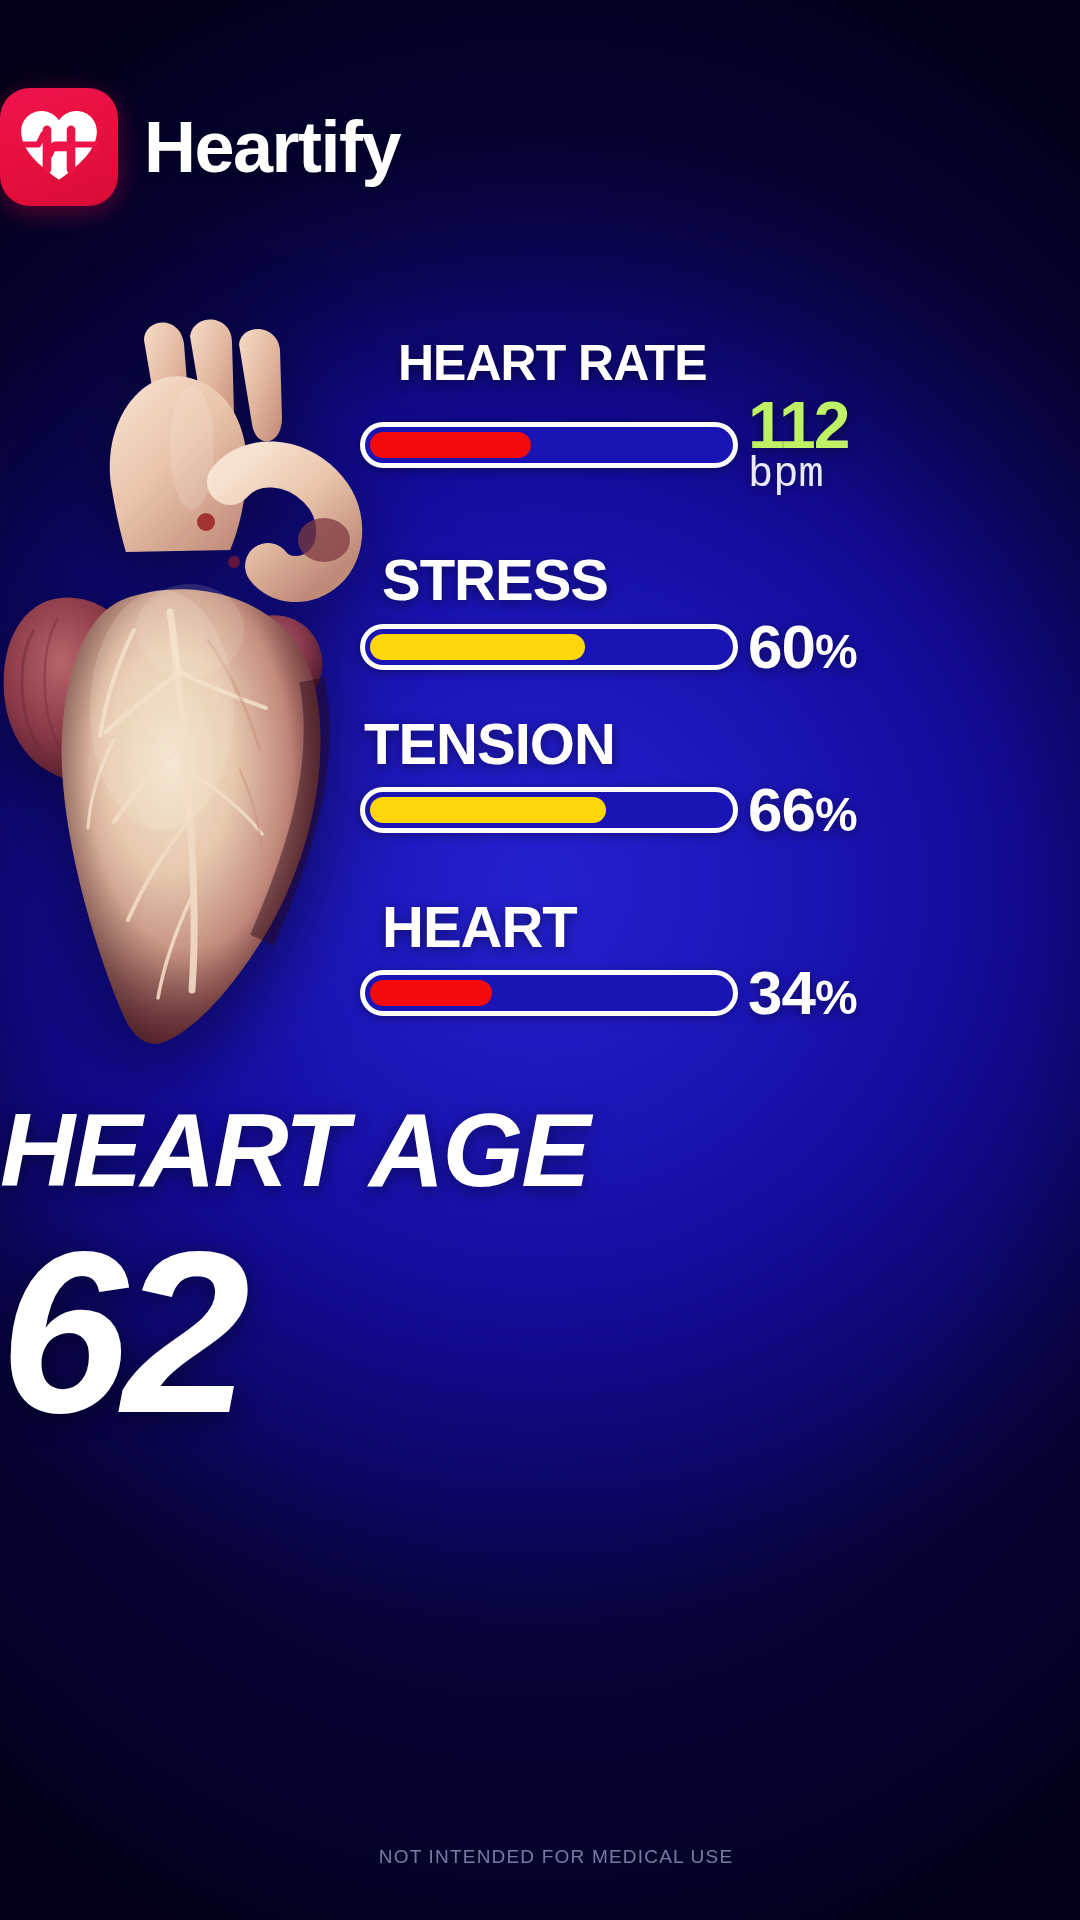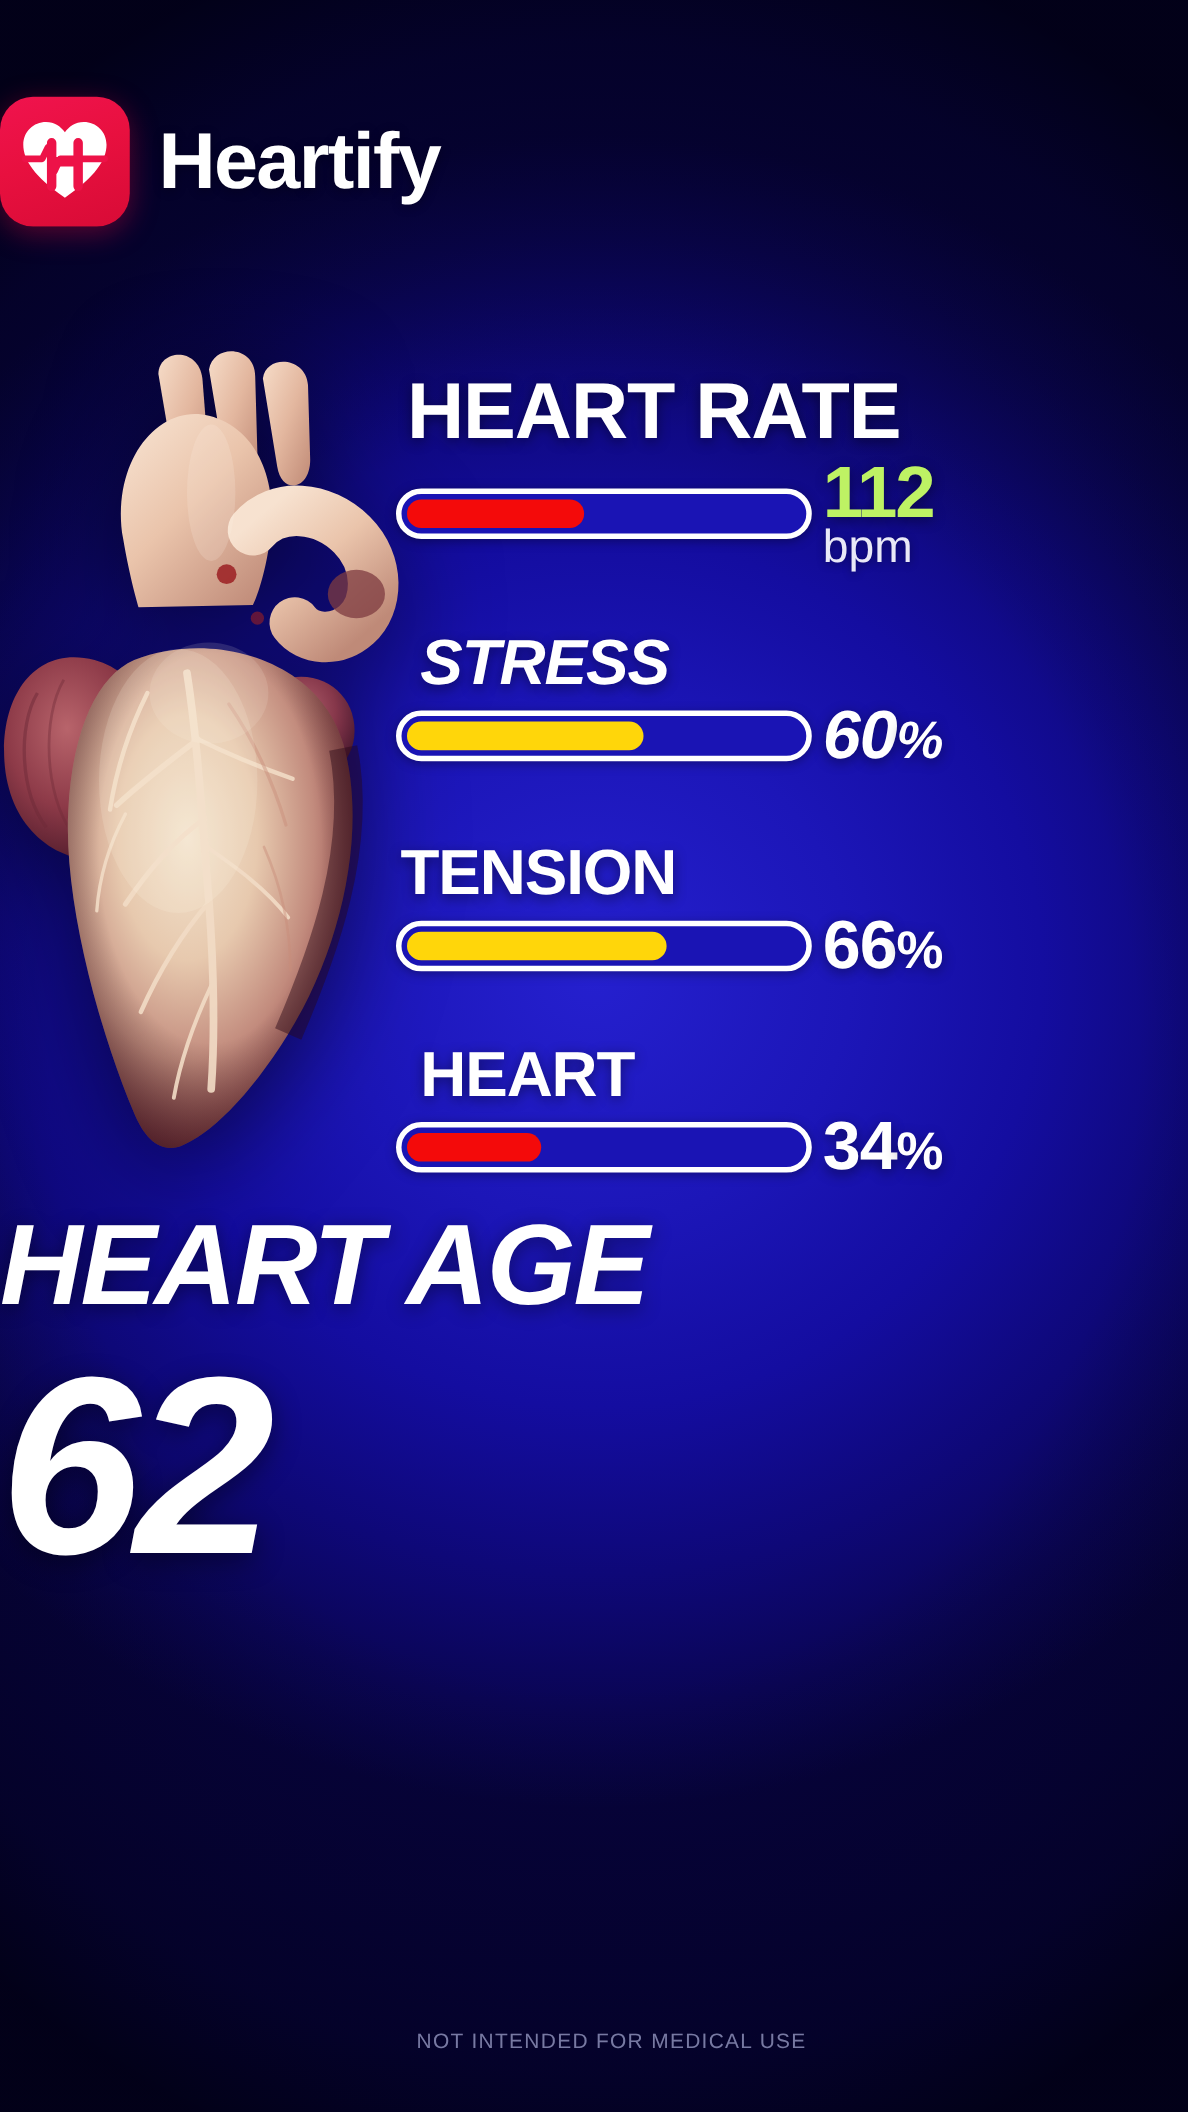--- a/index.html
+++ b/index.html
@@ -107,26 +107,27 @@
     display:flex; flex-direction:column; align-items:flex-start;
     line-height:0.92;
   }
   .value-stack .big {
     color:#bef264; font-weight:700; font-size:66px; letter-spacing:-2px;
     text-shadow:0 3px 12px rgba(0,0,0,.45);
   }
   .value-stack .small {
     color:#e9e9f7; font-weight:400; font-size:42px; letter-spacing:0px;
     text-shadow:0 2px 8px rgba(0,0,0,.40);
+    font-family:Liberation Mono, monospace;
   }
 
   
   #metric-heart-rate { margin-bottom:56px; }
-  #metric-heart-rate .metric-label { font-size:72px; margin-left:10px; }
-  #metric-stress { margin-bottom:64px;font-style:italic; }
+  #metric-heart-rate .metric-label { font-size:50px; margin-left:38px; }
+  #metric-stress { margin-bottom:36px; }
   #metric-stress .metric-label { margin-left:22px; }
   #metric-tension { margin-bottom:56px; }
   #metric-tension .metric-label { margin-left:4px; }
   #metric-energy .metric-label { margin-left:22px; }
 
   
   #heart-age {
     position:absolute; left:0; top:1098px; width:968px;
     text-align:left; z-index:7;font-style:italic;
   }

